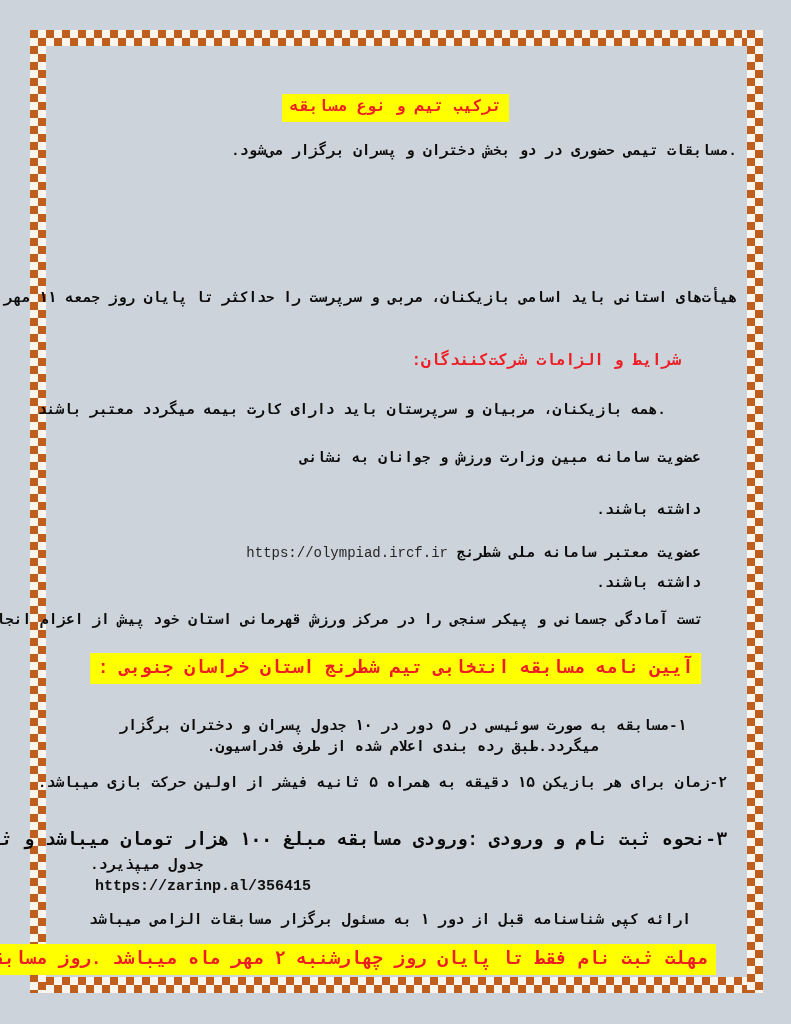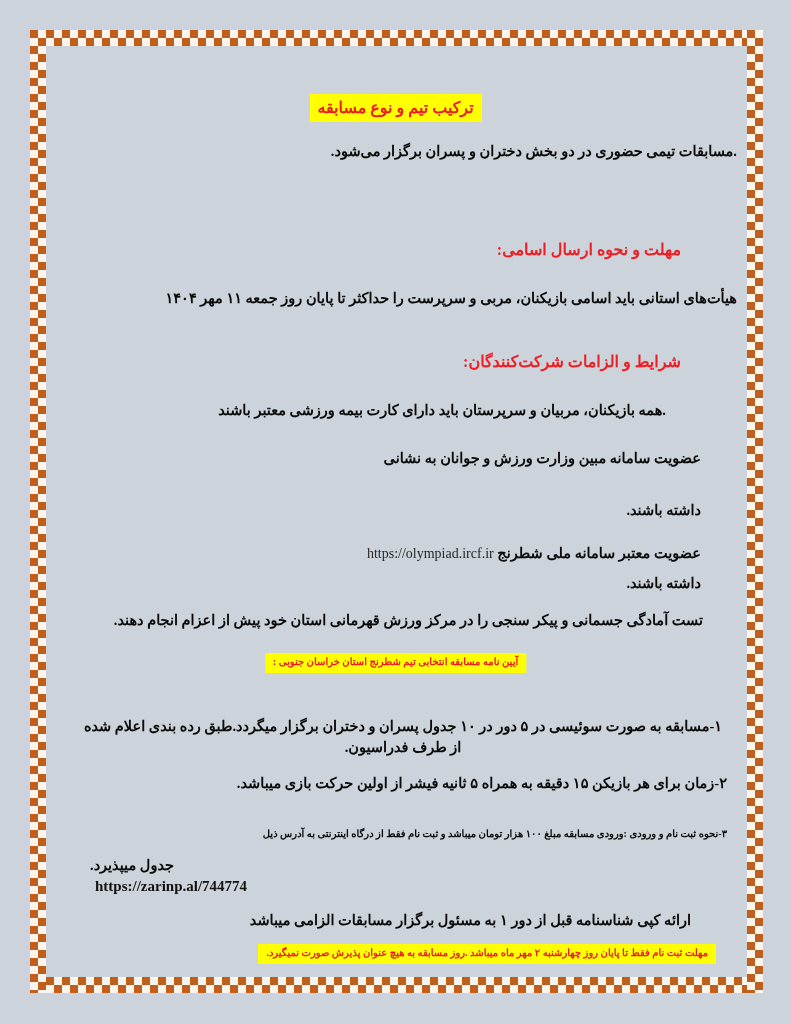--- a/index.html
+++ b/index.html
@@ -1,21 +1,21 @@
 <!DOCTYPE html>
 <html lang="fa"><head>
 <meta charset="utf-8">
 <style>
   html,body { margin:0; padding:0; }
   .page {
     position:relative;
     width:791px; height:1024px;
     background:#ccd3da;
     overflow:hidden;
-    font-family:Liberation Serif, serif;
+    font-family:Liberation Mono, monospace;
   }
   
   .checker-frame { position:absolute; left:30px; top:30px; right:28px; bottom:31px; pointer-events:none; }
   .cf {
     position:absolute;
     background-image:conic-gradient(#fbf5ed 0 25%, #c05e1d 0 50%, #fbf5ed 0 75%, #c05e1d 0);
     background-size:16px 16px;
   }
   .cf-top    { left:0; right:0; top:0;    height:16px; }
   .cf-bottom { left:0; right:0; bottom:0; height:16px; }
@@ -37,46 +37,45 @@
   .heading { font-size:16px; }
   .url {
     font-weight:normal;
     direction:ltr;
     unicode-bidi:embed;
     color:#262626;
     font-size:14px;
   }
   .url-bold { font-weight:bold; color:#111; font-size:15px; }
   .wrap2 { white-space:normal; width:648px; text-align:center; }
-  .small { font-size:10px; }
+  .small { font-size:18px; }
 </style>
 </head>
 <body>
 
 <div class="page">
 
   <div class="checker-frame">
     <div class="cf cf-top"></div>
     <div class="cf cf-bottom"></div>
     <div class="cf cf-left"></div>
     <div class="cf cf-right"></div>
   </div>
 
   <div class="txt heading red hl center-x" style="top:94px">ترکیب تیم و نوع مسابقه</div>
 
   <div class="txt" style="top:141px; right:54px">.مسابقات تیمی حضوری در دو بخش دختران و پسران برگزار می‌شود.</div>
 
 
-  <div class="txt heading red" style="top:238px; right:110px">مهلت و نحوه ارسال اسامی:</div>
 
   <div class="txt" style="top:288px; right:54px">هیأت‌های استانی باید اسامی بازیکنان، مربی و سرپرست را حداکثر تا پایان روز جمعه ۱۱ مهر ۱۴۰۴</div>
 
   <div class="txt heading red" style="top:350px; right:110px">شرایط و الزامات شرکت‌کنندگان:</div>
 
-  <div class="txt" style="top:400px; right:125px">.همه بازیکنان، مربیان و سرپرستان باید دارای کارت بیمه ورزشی معتبر باشند</div>
+  <div class="txt" style="top:400px; right:125px">.همه بازیکنان، مربیان و سرپرستان باید دارای کارت بیمه میگردد معتبر باشند</div>
 
   <div class="txt" style="top:448px; right:90px">عضویت سامانه مبین وزارت ورزش و جوانان به نشانی</div>
 
 
   <div class="txt" style="top:500px; right:90px">داشته باشند.</div>
 
   <div class="txt" style="top:543px; right:90px">
     <span>عضویت معتبر سامانه ملی شطرنج</span>
     <span class="url">https://olympiad.ircf.ir</span>
   </div>
@@ -88,19 +87,19 @@
   <div class="txt red hl center-x small" style="top:653px">آیین نامه مسابقه انتخابی تیم شطرنج استان خراسان جنوبی :</div>
 
   <div class="txt wrap2" style="top:716px; right:64px">۱-مسابقه به صورت سوئیسی در ۵ دور  در ۱۰ جدول پسران و دختران برگزار میگردد.طبق رده بندی اعلام شده از طرف فدراسیون.</div>
 
   <div class="txt" style="top:773px; right:64px">۲-زمان برای هر بازیکن ۱۵ دقیقه به همراه ۵  ثانیه فیشر از اولین حرکت بازی میباشد.</div>
 
   <div class="txt small" style="top:827px; right:64px">۳-نحوه ثبت نام و ورودی :ورودی مسابقه مبلغ ۱۰۰ هزار تومان میباشد و ثبت نام فقط از درگاه اینترنتی به آدرس ذیل</div>
 
   <div class="txt" style="top:855px; left:90px">جدول میپذیرد.</div>
 
-  <div class="txt url url-bold" style="top:876px; left:95px">https://zarinp.al/744774</div>
+  <div class="txt url url-bold" style="top:876px; left:95px">https://zarinp.al/356415</div>
 
   <div class="txt" style="top:910px; right:100px">ارائه کپی شناسنامه قبل از دور ۱ به مسئول برگزار مسابقات الزامی میباشد</div>
 
   <div class="txt red hl small" style="top:944px; right:75px">مهلت ثبت نام فقط تا پایان روز چهارشنبه ۲ مهر ماه میباشد .روز مسابقه به هیچ عنوان پذیرش صورت نمیگیرد.</div>
 
 </div>
 
 </body></html>

